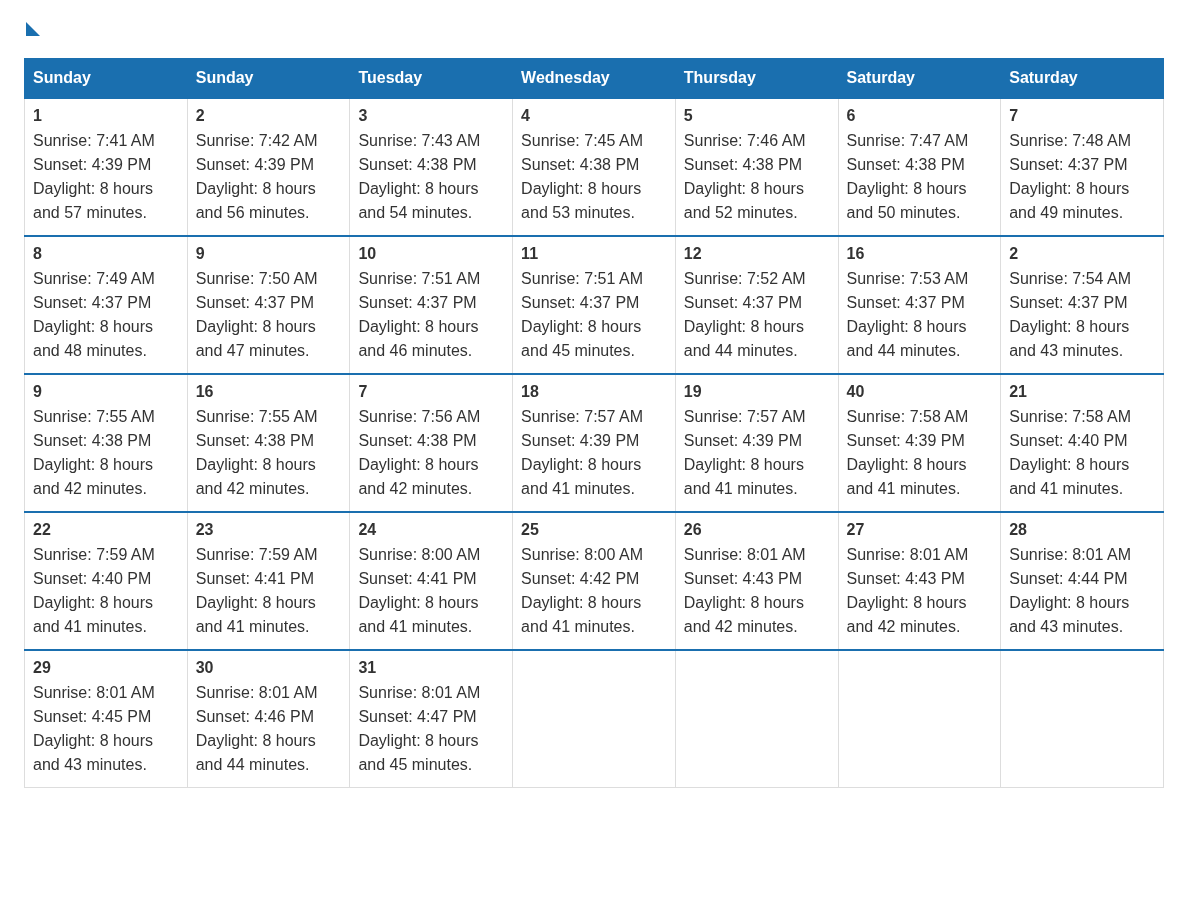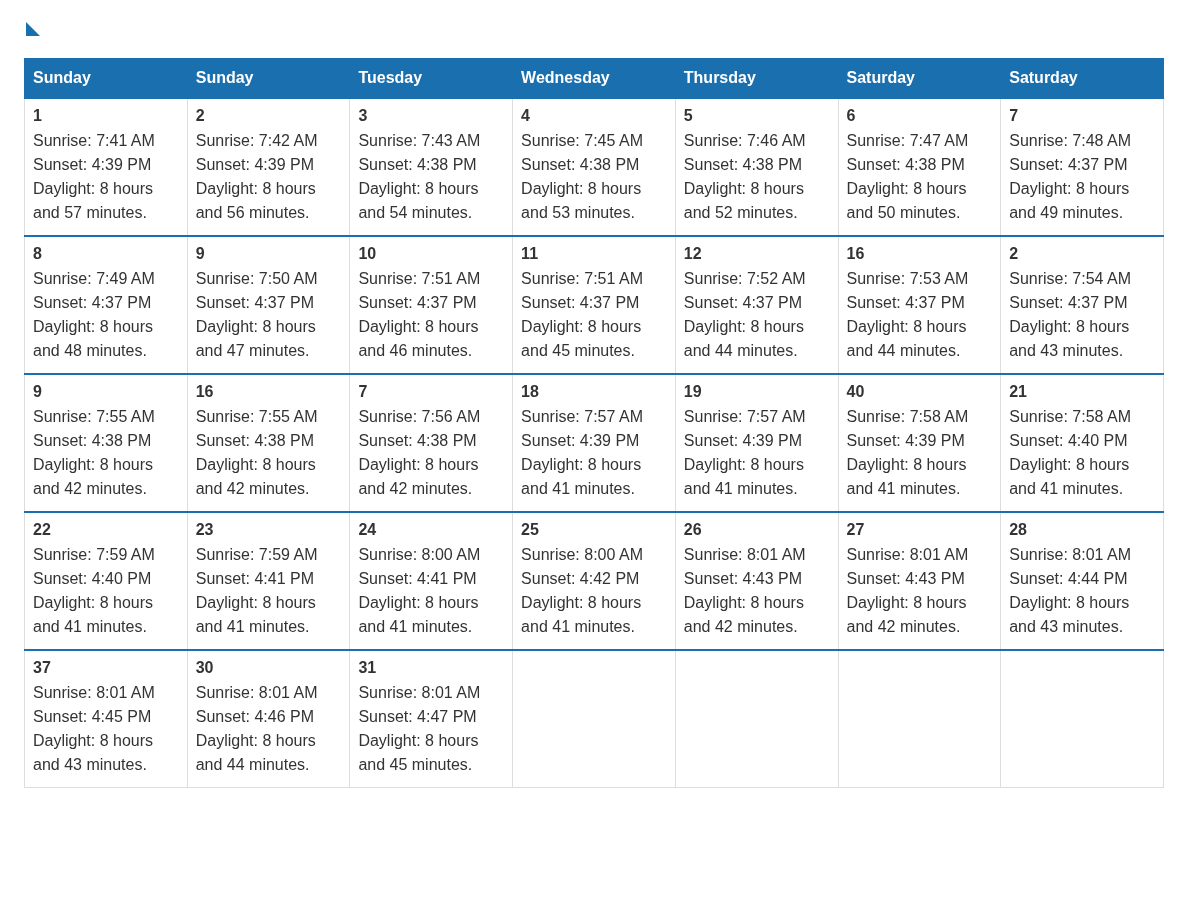--- a/index.html
+++ b/index.html
@@ -250,21 +250,21 @@
         <span class="day-num">27</span>
         <span class="day-info">Sunrise: 8:01 AM<br>Sunset: 4:43 PM<br>Daylight: 8 hours and 42 minutes.</span>
       </td>
         <td>
         <span class="day-num">28</span>
         <span class="day-info">Sunrise: 8:01 AM<br>Sunset: 4:44 PM<br>Daylight: 8 hours and 43 minutes.</span>
       </td>
       </tr>
       <tr>
         <td>
-        <span class="day-num">37</span>
+        <span class="day-num">29</span>
         <span class="day-info">Sunrise: 8:01 AM<br>Sunset: 4:45 PM<br>Daylight: 8 hours and 43 minutes.</span>
       </td>
         <td>
         <span class="day-num">30</span>
         <span class="day-info">Sunrise: 8:01 AM<br>Sunset: 4:46 PM<br>Daylight: 8 hours and 44 minutes.</span>
       </td>
         <td>
         <span class="day-num">31</span>
         <span class="day-info">Sunrise: 8:01 AM<br>Sunset: 4:47 PM<br>Daylight: 8 hours and 45 minutes.</span>
       </td>

